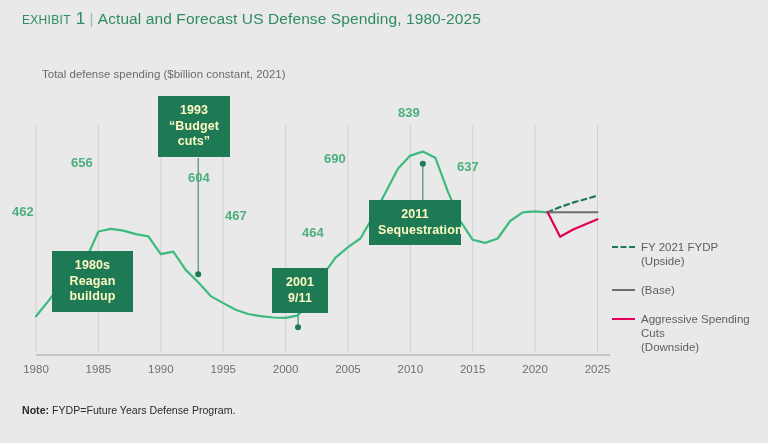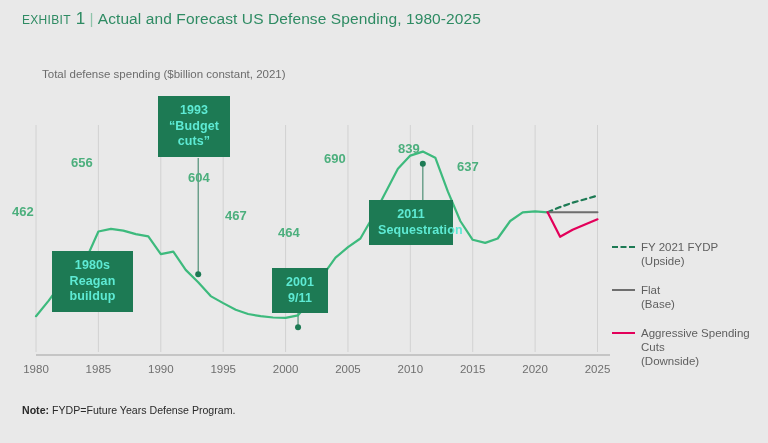--- a/index.html
+++ b/index.html
@@ -59,21 +59,21 @@
     top: 0;
     width: 768px;
     height: 400px;
   }
   #chart-svg { display: block; }
 
   
   .callout {
     position: absolute;
     background: #1d7a54;
-    color: #5eead4;
+    color: #fef9c3;
     font-weight: bold;
     text-align: center;
     font-size: 12.5px;
     line-height: 15.5px;
     padding: 7px 9px;
     box-sizing: border-box;
     letter-spacing: 0.1px;
   }
 
   
@@ -181,43 +181,43 @@
     <path id="line-actual" fill="none" stroke="#3dba7d" stroke-width="2.2" stroke-linejoin="round" stroke-linecap="round" d="M36.0 316.2 L48.5 300.9 L61.0 283.9 L73.4 270.4 L85.9 259.5 L98.4 231.5 L110.9 228.9 L123.3 230.6 L135.8 234.1 L148.3 236.3 L160.8 254.2 L173.3 251.6 L185.7 269.9 L198.2 282.2 L210.7 296.1 L223.2 303.1 L235.7 309.7 L248.1 314.0 L260.6 316.2 L273.1 317.5 L285.6 317.9 L298.0 315.3 L310.5 300.5 L323.0 275.2 L335.5 257.7 L348.0 247.2 L360.4 238.5 L372.9 216.7 L385.4 192.7 L397.9 168.7 L410.3 155.6 L422.8 151.6 L435.3 157.7 L447.8 191.4 L460.3 221.0 L472.7 239.8 L485.2 242.9 L497.7 238.5 L510.2 221.0 L522.7 212.3 L535.1 211.4 L547.6 212.3"></path>
     <path id="line-upside" fill="none" stroke="#1d7a54" stroke-width="2.2" stroke-dasharray="5,4" stroke-linejoin="round" stroke-linecap="round" d="M547.6 212.3 L560.1 207.1 L572.6 202.7 L585.0 199.2 L597.5 195.7"></path>
     <path id="line-base" fill="none" stroke="#6e6e6e" stroke-width="2" stroke-linejoin="round" stroke-linecap="round" d="M547.6 212.3 L560.1 212.3 L572.6 212.3 L585.0 212.3 L597.5 212.3"></path>
     <path id="line-downside" fill="none" stroke="#e3005a" stroke-width="2.2" stroke-linejoin="round" stroke-linecap="round" d="M547.6 212.3 L560.1 236.8 L572.6 229.8 L585.0 224.5 L597.5 219.3"></path>
   </svg>
 
   <div class="value-label" style="left:12px;  top:204px;">462</div>
   <div class="value-label" style="left:71px;  top:155px;">656</div>
   <div class="value-label" style="left:188px; top:170px;">604</div>
   <div class="value-label" style="left:225px; top:208px;">467</div>
-  <div class="value-label" style="left:278px; top:225px;">464</div>
+  <div class="value-label" style="left:302px; top:225px;">464</div>
   <div class="value-label" style="left:324px; top:151px;">690</div>
-  <div class="value-label" style="left:398px; top:105px;margin-top:36px;">839</div>
+  <div class="value-label" style="left:398px; top:105px;">839</div>
   <div class="value-label" style="left:457px; top:159px;">637</div>
 
   <div class="callout" style="left:52px; top:251px; width:81px;">
     <span>1980s</span><br>
     <span>Reagan</span><br>
     <span>buildup</span>
   </div>
 
   <div class="callout" style="left:158px; top:96px; width:72px;">
     <span>1993</span><br>
     <span>“Budget</span><br>
     <span>cuts”</span>
   </div>
 
   <div class="callout" style="left:272px; top:268px; width:56px;">
     <span>2001</span><br>
     <span>9/11</span>
   </div>
 
-  <div class="callout" style="left:369px; top:200px; width:84px;">
+  <div class="callout" style="left:369px; top:200px; width:92px;">
     <span>2011</span><br>
     <span>Sequestration</span>
   </div>
 
   <div id="x-ticks">
       <div class="x-tick" style="left: 36px;">1980</div>
       <div class="x-tick" style="left: 98.3913px;">1985</div>
       <div class="x-tick" style="left: 160.783px;">1990</div>
       <div class="x-tick" style="left: 223.174px;">1995</div>
       <div class="x-tick" style="left: 285.565px;">2000</div>
@@ -230,21 +230,20 @@
 </div>
 
 <div id="legend">
   <div class="legend-item">
     <span class="legend-swatch legend-line-1"></span>
     <span class="legend-label">FY 2021 FYDP</span>
     <span class="legend-sub">(Upside)</span>
   </div>
   <div class="legend-item">
     <span class="legend-swatch legend-line-2"></span>
-    <span class="legend-label">Flat</span>
     <span class="legend-sub">(Base)</span>
   </div>
   <div class="legend-item">
     <span class="legend-swatch legend-line-3"></span>
     <span class="legend-label">Aggressive Spending Cuts</span>
     <span class="legend-sub">(Downside)</span>
   </div>
 </div>
 
 <div id="footer">

